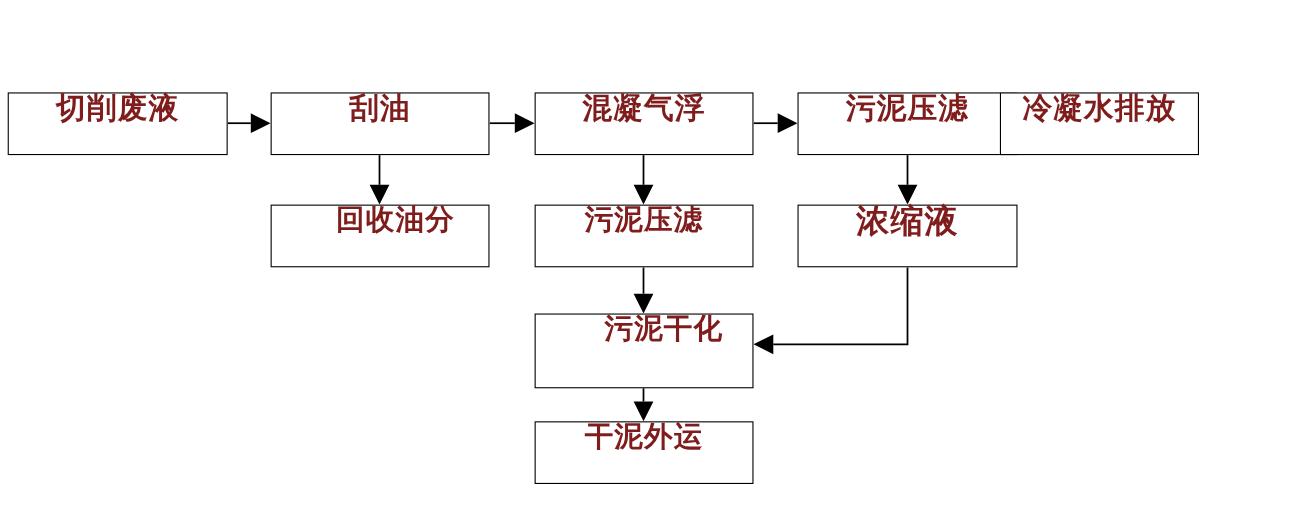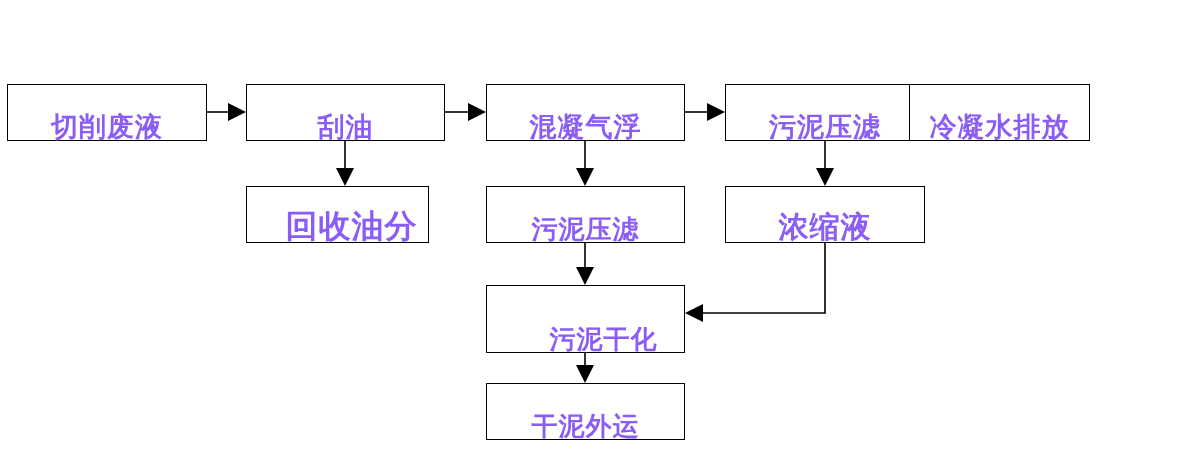--- a/index.html
+++ b/index.html
@@ -15,23 +15,23 @@
     background: #ffffff;
     overflow: hidden;
     font-family: "DejaVu Sans", "Liberation Sans", sans-serif;
   }
   .node {
     position: absolute;
     box-sizing: border-box;
     border: 1.6px solid #000000;
     background: #ffffff;
     display: flex;
-    align-items: flex-end;
+    align-items: flex-start;
     justify-content: center;
-    color: #8b5cf6;
+    color: #7f1d1d;
     font-family: "DejaVu Serif", "Liberation Serif", serif;
     font-weight: 700;
     letter-spacing: 1px;
     white-space: nowrap;
     z-index: 2;
   }
   .node-label {
     display: block;
     line-height: 1;
   }
@@ -126,21 +126,21 @@
   </div>
 
   <div class="node" style="left:725px; top:84px; width:200px; height:57px; font-size:27px;">
     <span class="node-label">污泥压滤</span>
   </div>
 
   <div class="node" style="left:909px; top:84px; width:181px; height:57px; font-size:27px;">
     <span class="node-label">冷凝水排放</span>
   </div>
 
-  <div class="node" style="left:246px; top:186px; width:183px; height:57px; font-size:32px;padding-left:28px;">
+  <div class="node" style="left:246px; top:186px; width:199px; height:57px; font-size:26px;padding-left:28px;">
     <span class="node-label">回收油分</span>
   </div>
 
   <div class="node" style="left:486px; top:186px; width:199px; height:57px; font-size:26px;">
     <span class="node-label">污泥压滤</span>
   </div>
 
   <div class="node" style="left:725px; top:186px; width:200px; height:57px; font-size:30px;">
     <span class="node-label">浓缩液</span>
   </div>

